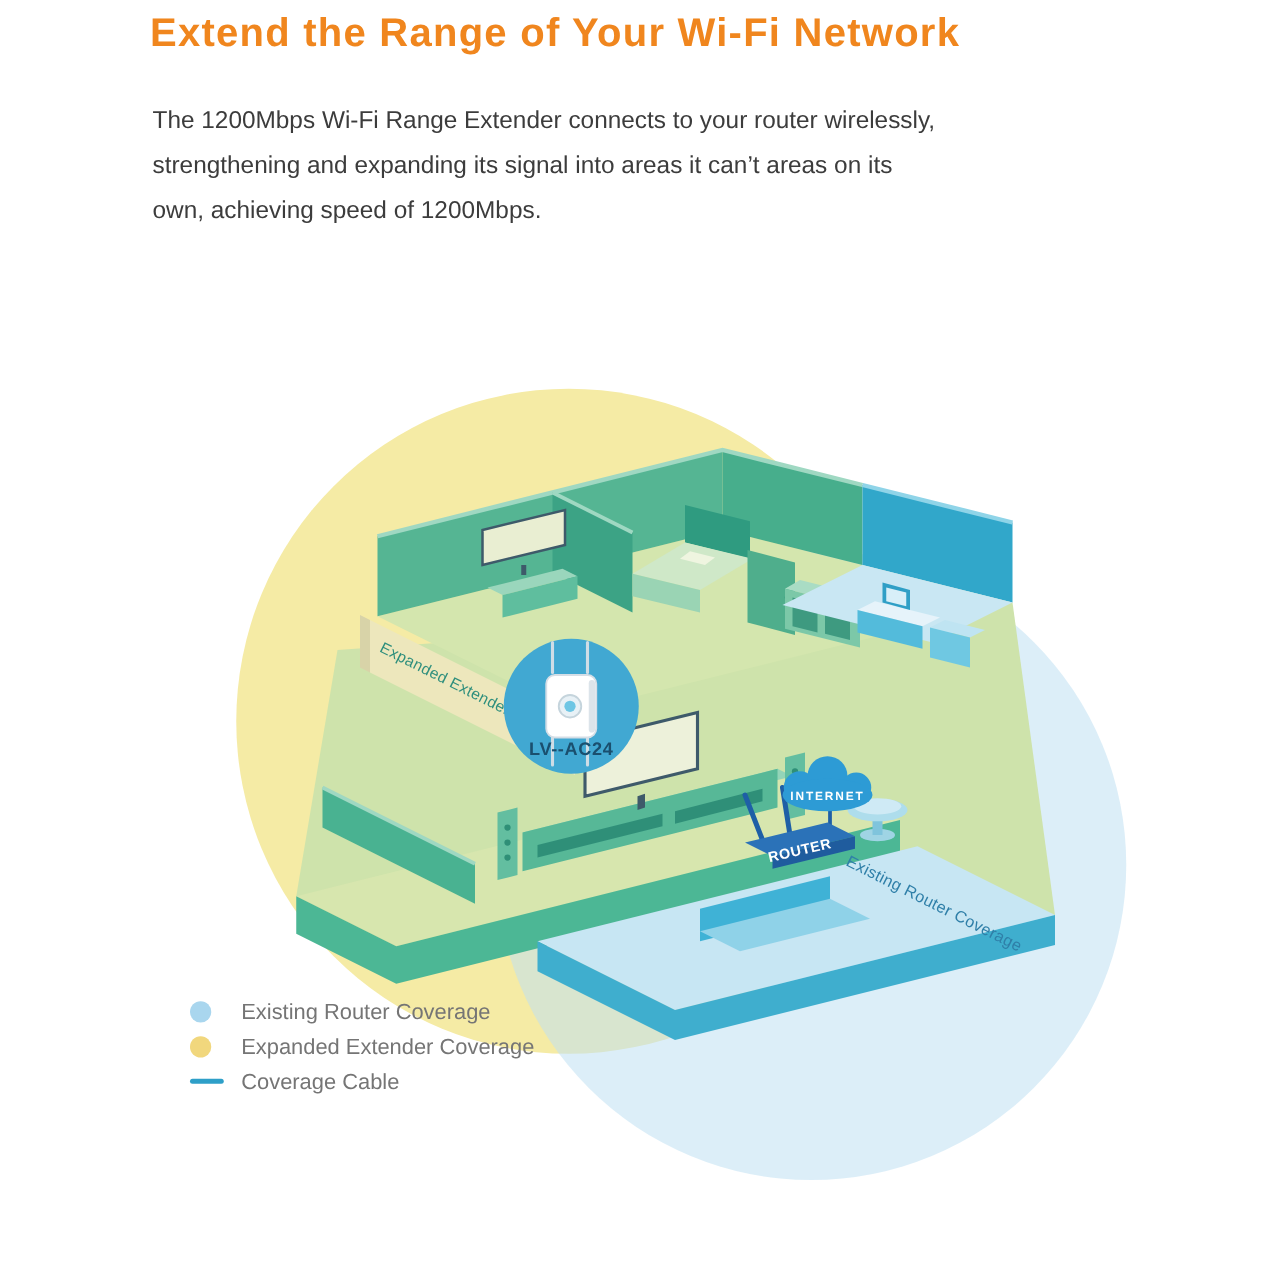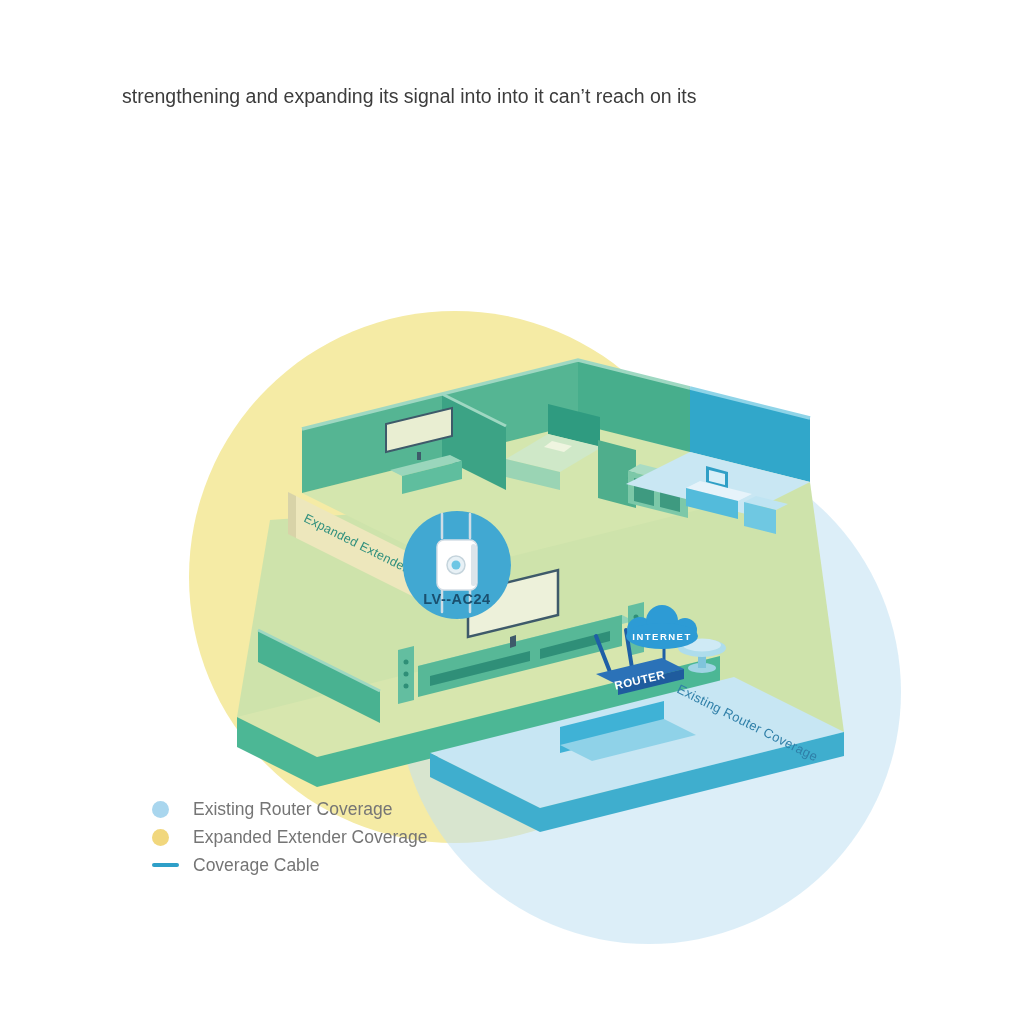--- a/index.html
+++ b/index.html
@@ -20,23 +20,26 @@
   .line-swatch{width:27px;height:4px;border-radius:2px;background:#2E9FC8;}
   .legend-label{margin-left:11px;font-size:17.5px;color:#757575;}
   text{font-family:"Liberation Sans",sans-serif;}
   .iso-label{font-weight:bold;}
 </style>
 </head>
 <body>
 
 <div class="page">
 
+  <div class="title">Extend the Range of Your Wi-Fi Network</div>
 
   <div class="intro">
-    <span>strengthening and expanding its signal into into it can’t reach on its</span>
+    <span>The 1200Mbps Wi-Fi Range Extender connects to your router wirelessly,</span>
+    <span>strengthening and expanding its signal into areas it can’t areas on its</span>
+    <span>own, achieving speed of 1200Mbps.</span>
   </div>
 
   <svg class="diagram" width="1024" height="1024" viewBox="0 0 1024 1024">
 
     <circle cx="455" cy="577" r="266" fill="#F5EBA5"></circle>
     <circle cx="649" cy="692" r="252" opacity="0.55" fill="#BFE0F2"></circle>
 
     <path d="M270,520 L810,482 L844,732 L430,753 L237,717 Z" fill="#CEE3AB"></path>
 
     <path d="M302,493 L578,424 L810,482 L457,570 Z" fill="#D4E6AE"></path>

